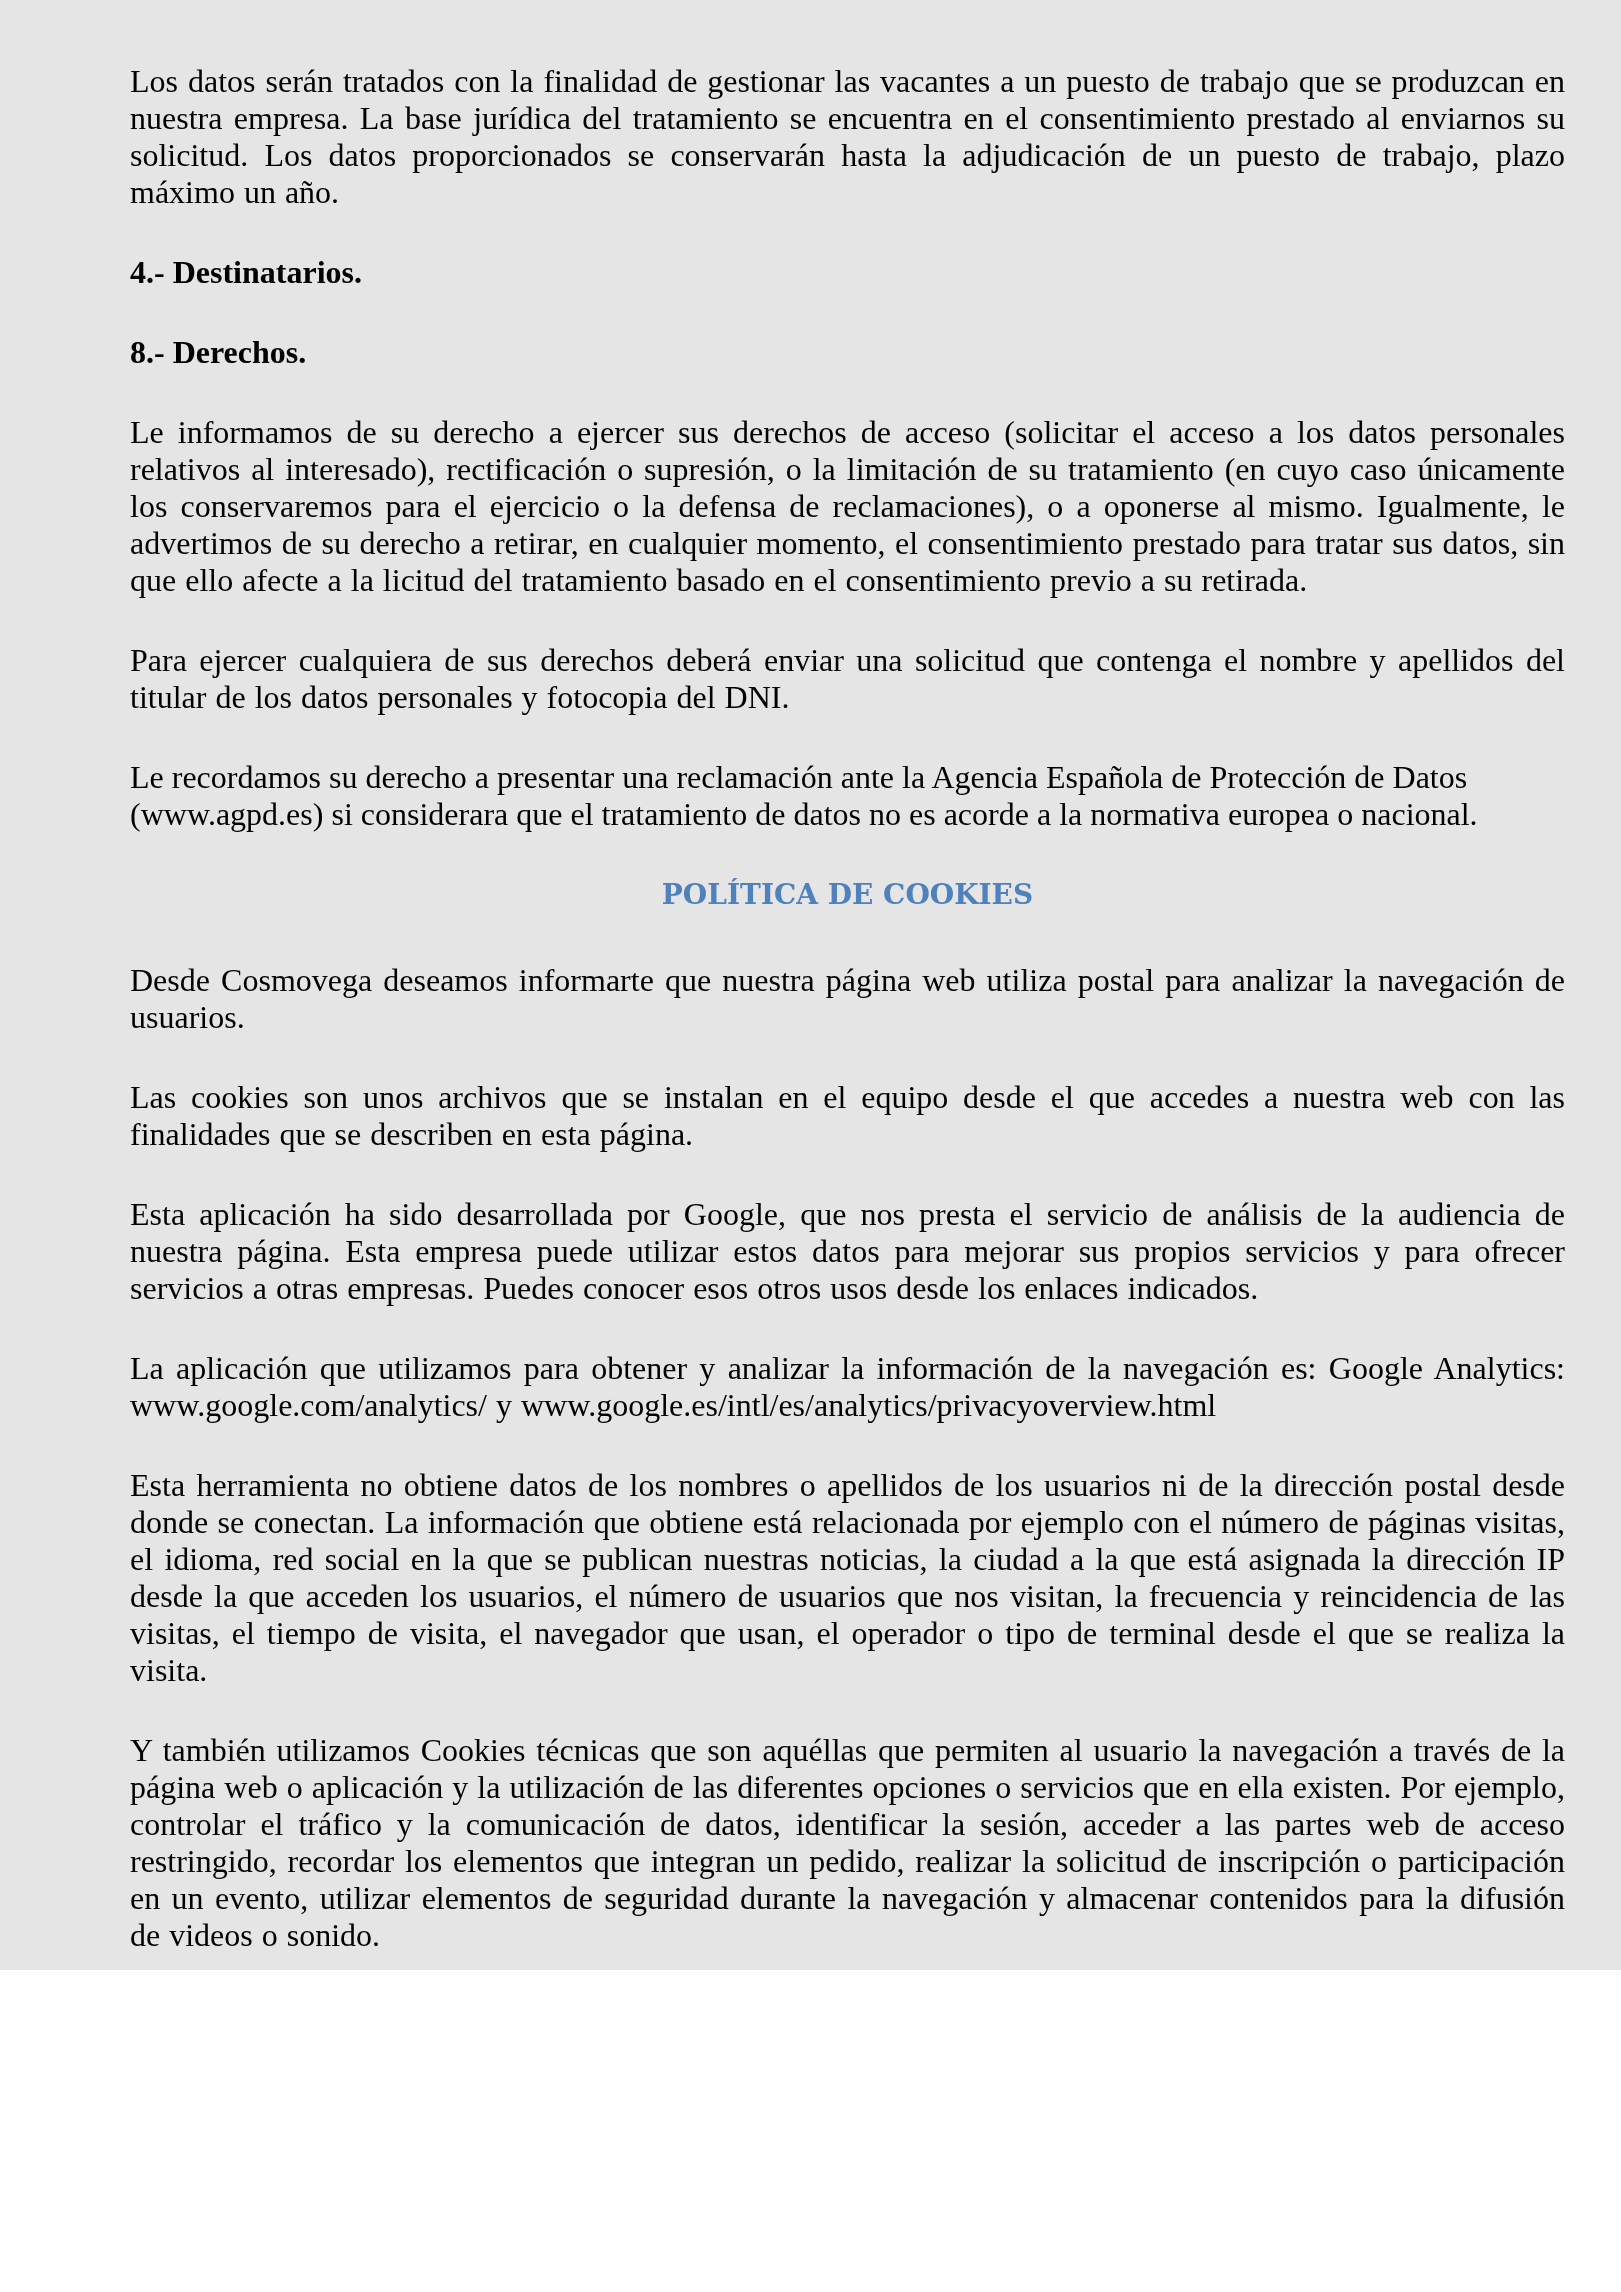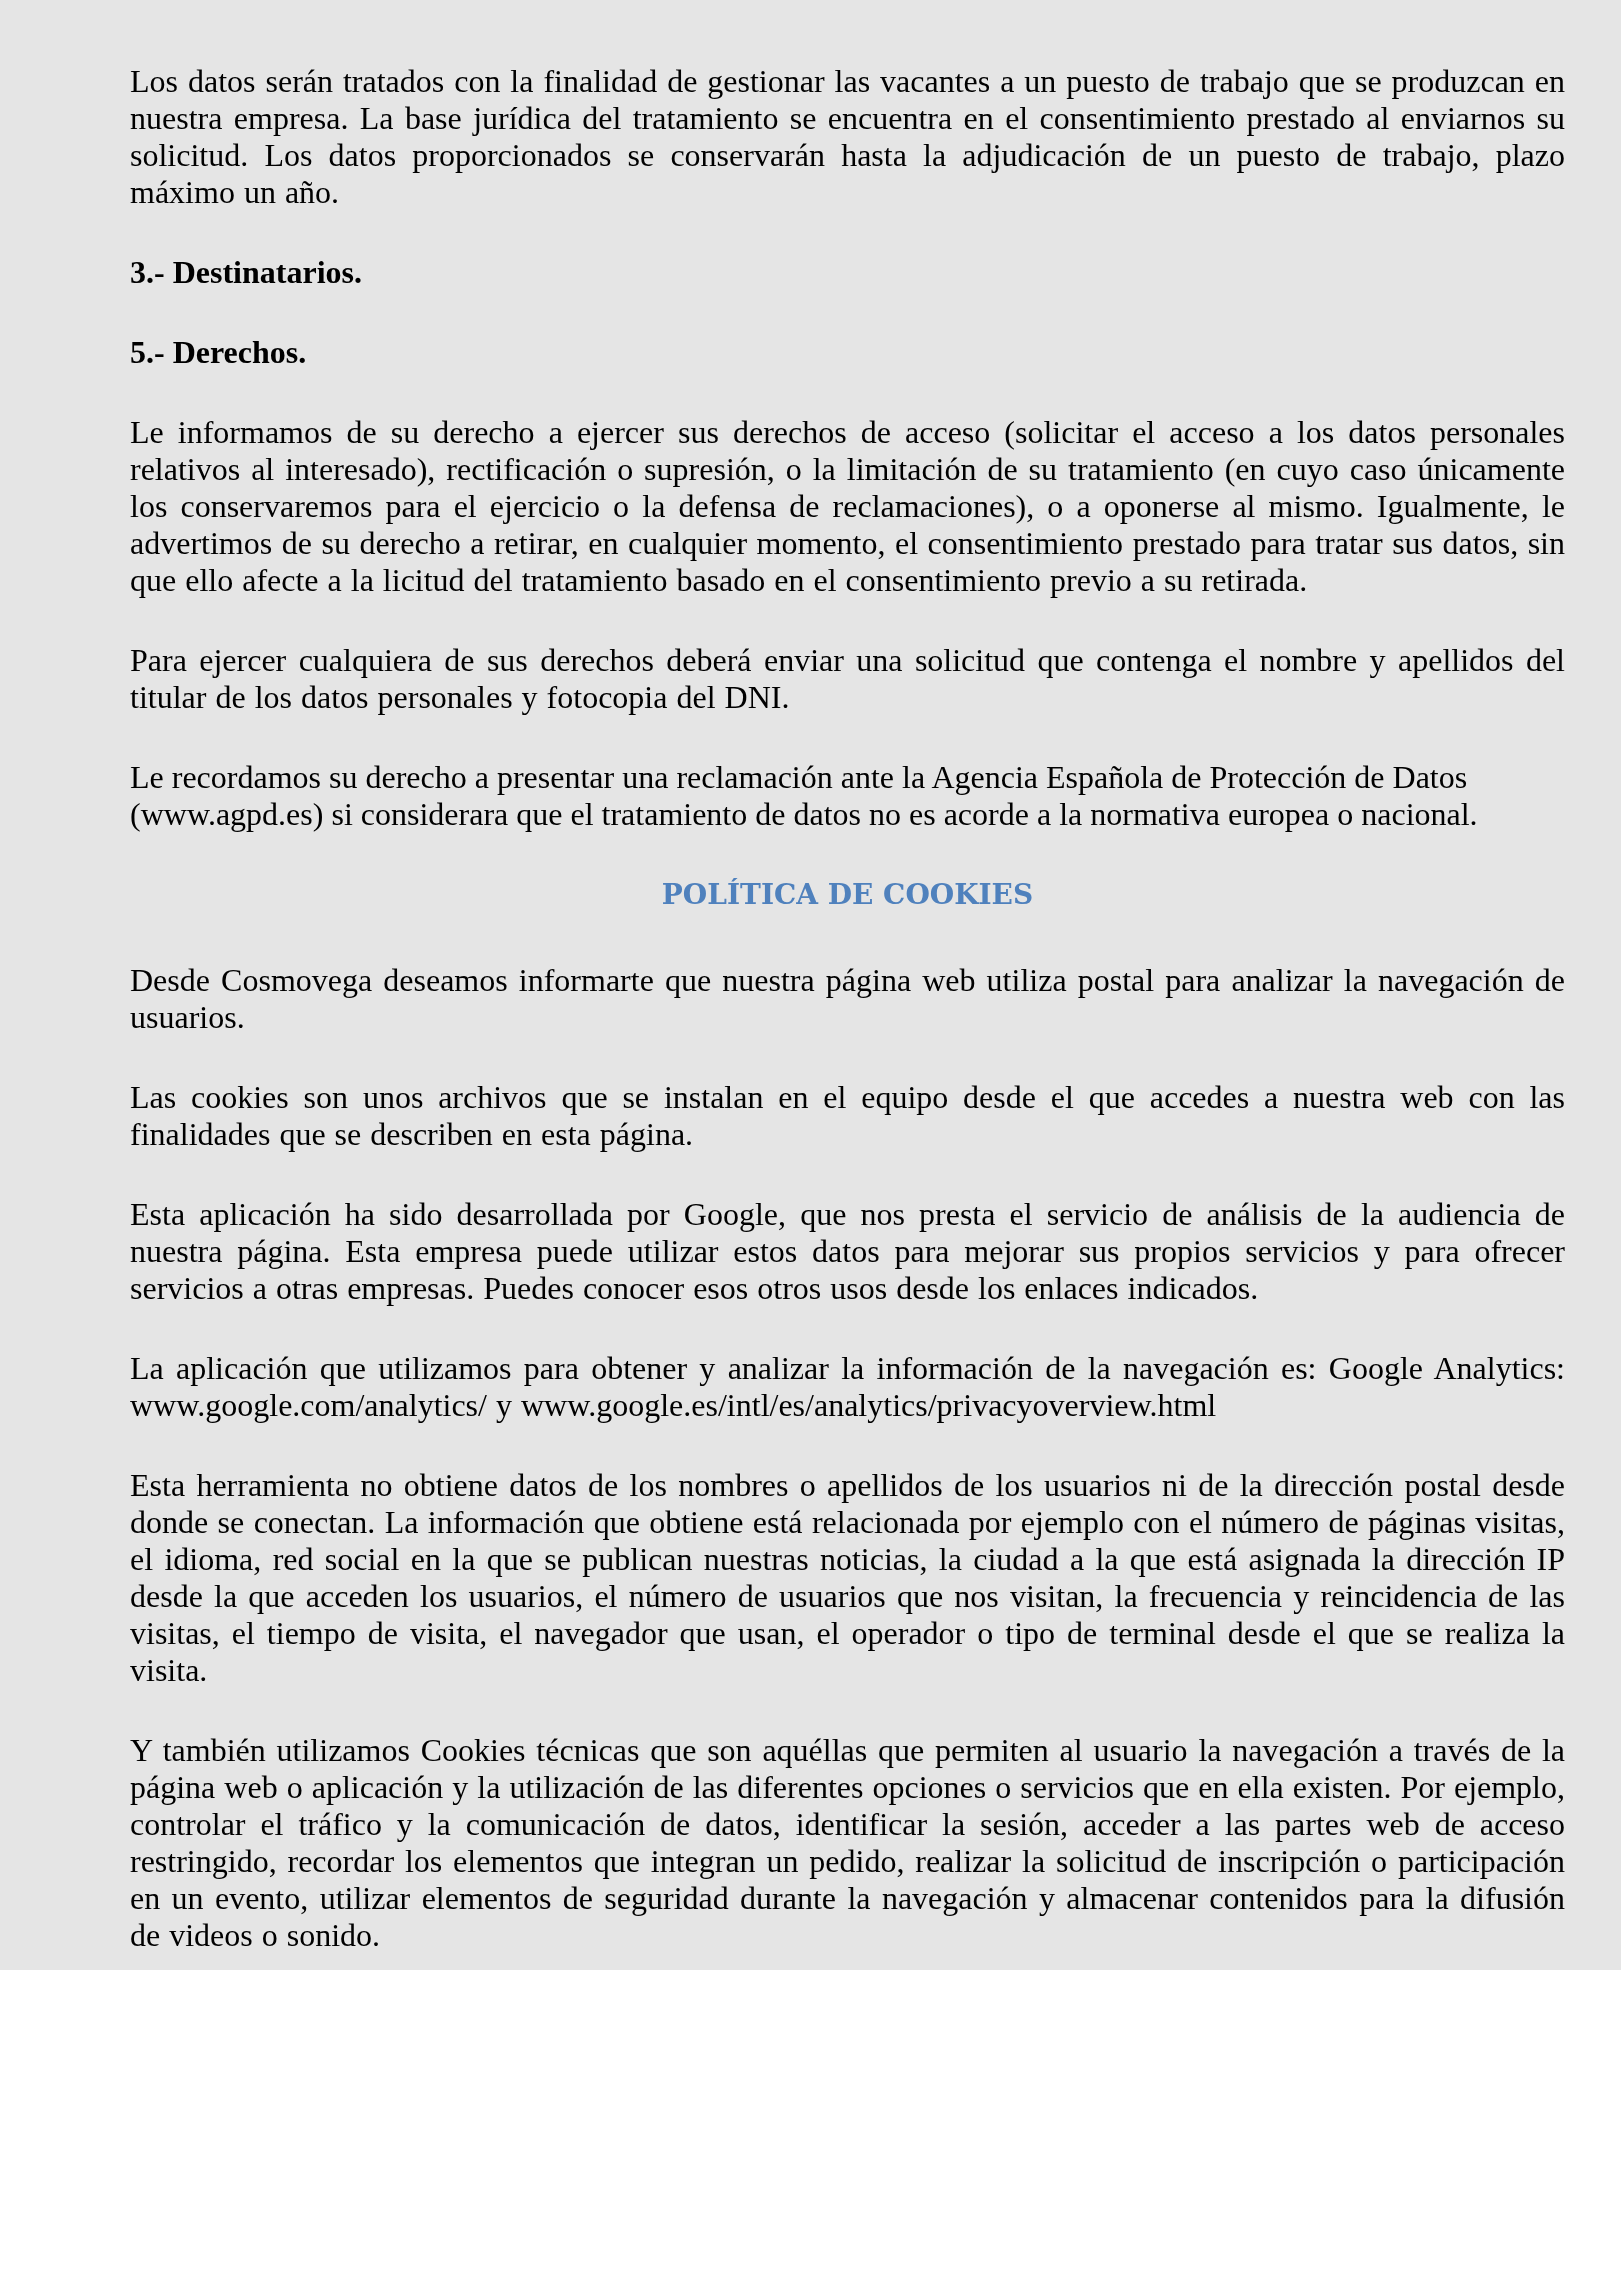--- a/index.html
+++ b/index.html
@@ -50,24 +50,24 @@
     text-align: center;
   }
 </style>
 </head>
 <body>
 
 <div class="page">
 
   <p class="para">Los datos serán tratados con la finalidad de gestionar las  vacantes a un puesto de trabajo que se produzcan en nuestra empresa. La base jurídica del tratamiento se encuentra en el consentimiento prestado al enviarnos su solicitud. Los datos proporcionados se conservarán hasta la adjudicación de un puesto de trabajo, plazo máximo un año.</p>
 
-  <h2 class="section-heading">3.- Destinatarios.</h2>
+  <h2 class="section-heading">4.- Destinatarios.</h2>
 
 
-  <h2 class="section-heading">5.- Derechos.</h2>
+  <h2 class="section-heading">8.- Derechos.</h2>
 
   <p class="para">Le informamos de su derecho a ejercer sus derechos de acceso (solicitar el acceso a los datos personales relativos al interesado), rectificación o supresión, o la limitación de su tratamiento (en cuyo caso únicamente los conservaremos para el ejercicio o la defensa de reclamaciones), o a oponerse al mismo. Igualmente, le advertimos de su derecho a retirar, en cualquier momento, el consentimiento prestado para tratar sus datos, sin que ello afecte a la licitud del tratamiento basado en el consentimiento previo a su retirada.</p>
 
   <p class="para">Para ejercer cualquiera de sus derechos deberá enviar una solicitud que contenga el nombre y apellidos del titular de los datos personales y fotocopia del DNI.</p>
 
   <p class="para-left extra-gap">Le recordamos su derecho a presentar una reclamación ante la Agencia Española de Protección de Datos (www.agpd.es) si considerara que el tratamiento de datos no es acorde a la normativa europea o nacional.</p>
 
   <h2 class="cookies-heading" style="color: rgb(79, 129, 189);">POLÍTICA DE COOKIES</h2>
 
   <p class="para">Desde Cosmovega deseamos informarte que nuestra página web utiliza postal para analizar la navegación de usuarios.</p>

